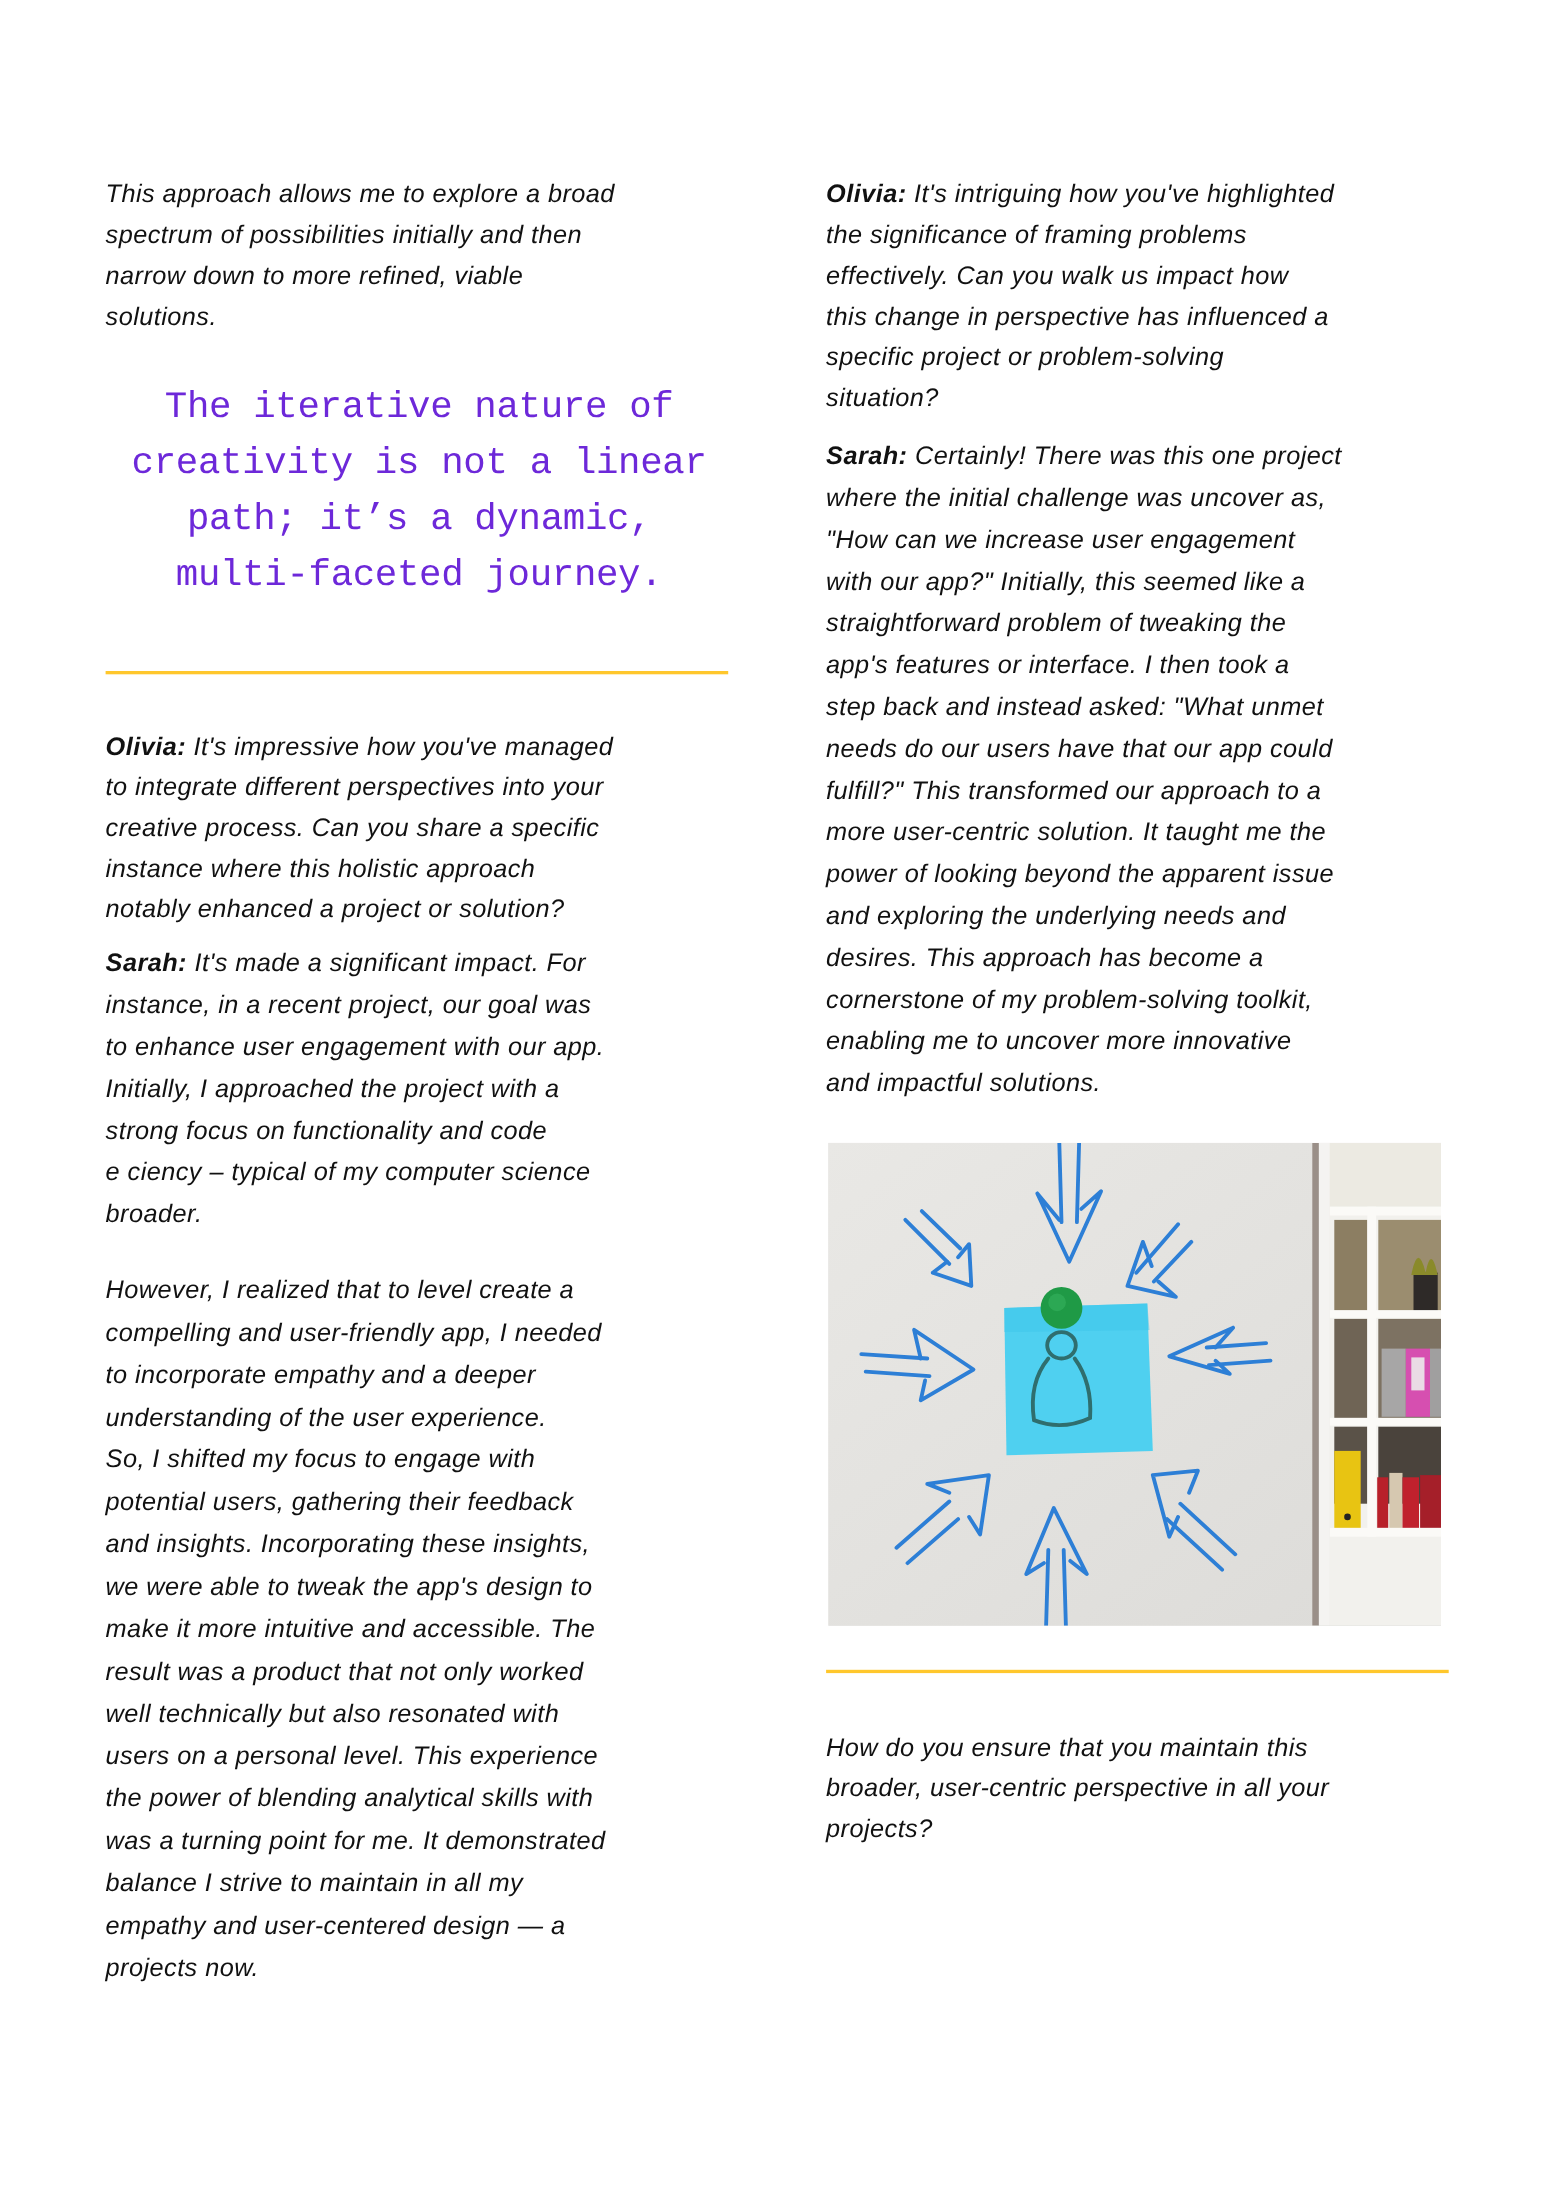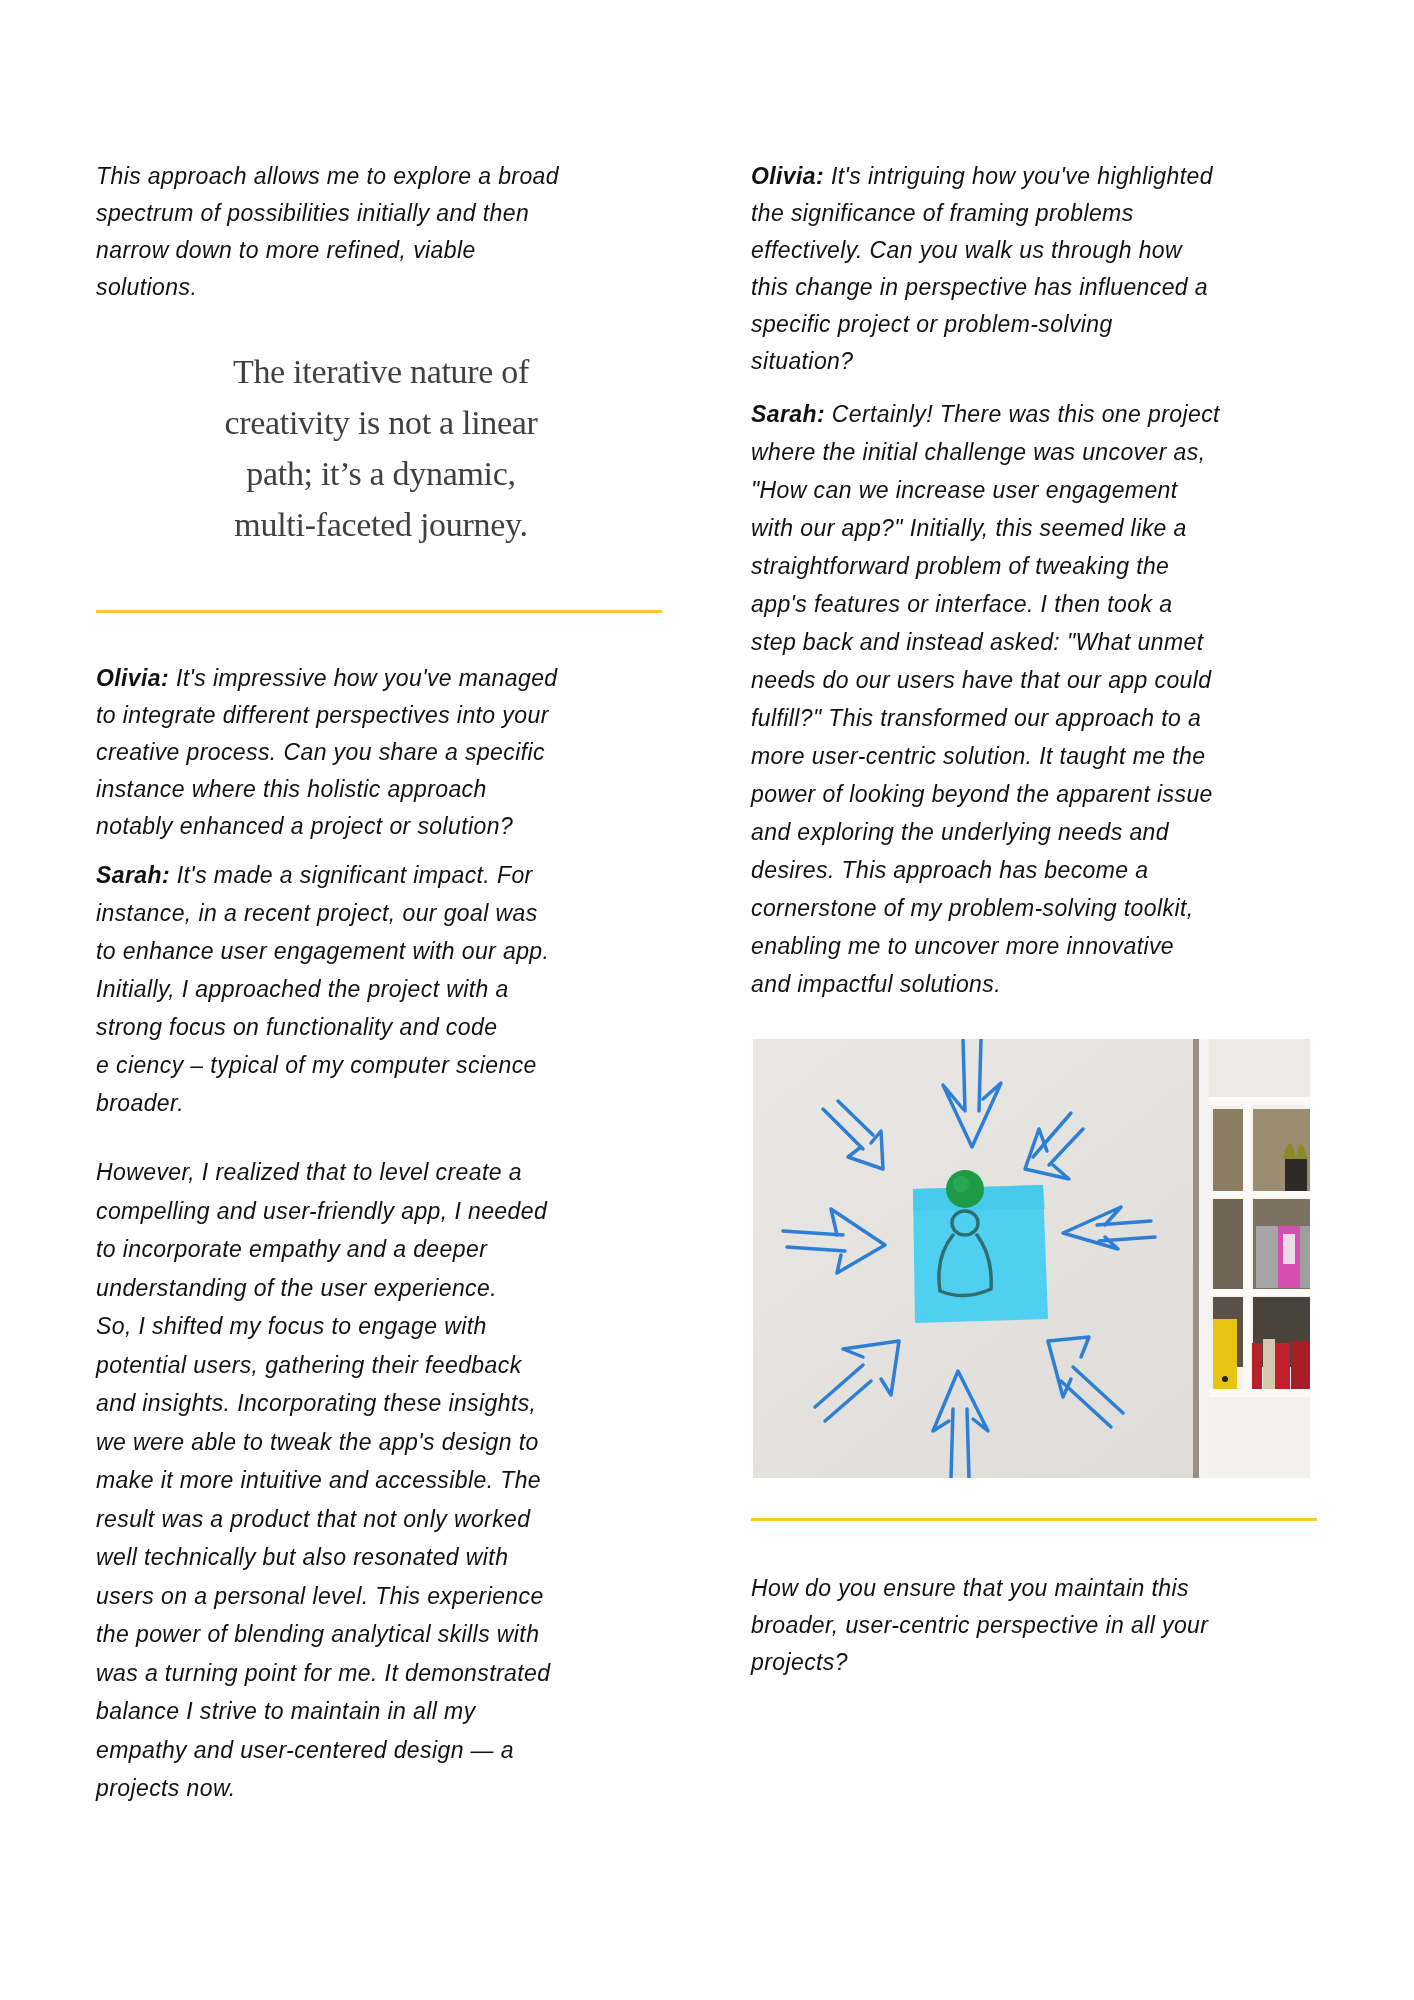--- a/index.html
+++ b/index.html
@@ -3,21 +3,21 @@
 <meta charset="utf-8">
 <style>
   html, body { margin: 0; padding: 0; background: #ffffff; }
   body { width: 1414px; height: 2000px; position: relative; overflow: hidden;
          font-family: "Liberation Sans", sans-serif; color: #111111; }
   .col { position: absolute; }
   .para { font-size: 23px; line-height: 37px; letter-spacing: 0.4px; margin: 0; font-style: italic; }
   .para .ln { display: block; white-space: nowrap; }
   .speaker { font-weight: bold; }
   .quote { position: absolute; left: 96px; width: 570px; text-align: center;
-           font-family: Liberation Serif, serif; color: #404040; font-size: 34px;
+           font-family: Liberation Mono, monospace; color: #6d28d9; font-size: 34px;
            line-height: 51px; letter-spacing: -0.3px; }
   .quote .ln { display: block; white-space: nowrap; }
   .rule { position: absolute; height: 3px; background: #FFC72C; }
   .photo { position: absolute; overflow: hidden; background: #e4e3e0; }
 </style>
 </head>
 <body>
 
 <p class="col para" style="left:96px; top:158px;">
   <span class="ln">This approach allows me to explore a broad</span>
@@ -69,21 +69,21 @@
   <span class="ln">the power of blending analytical skills with</span>
   <span class="ln">was a turning point for me. It demonstrated</span>
   <span class="ln">balance I strive to maintain in all my</span>
   <span class="ln">empathy and user-centered design — a</span>
   <span class="ln">projects now.</span>
 </p>
 
 <p class="col para" style="left:751px; top:158px;">
   <span class="ln"><span class="speaker">Olivia:</span><span> It's intriguing how you've highlighted</span></span>
   <span class="ln">the significance of framing problems</span>
-  <span class="ln">effectively. Can you walk us through how</span>
+  <span class="ln">effectively. Can you walk us impact how</span>
   <span class="ln">this change in perspective has influenced a</span>
   <span class="ln">specific project or problem-solving</span>
   <span class="ln">situation?</span>
 </p>
 
 <p class="col para" style="left:751px; top:395px; line-height:38px;">
   <span class="ln"><span class="speaker">Sarah:</span><span> Certainly! There was this one project</span></span>
   <span class="ln">where the initial challenge was uncover as,</span>
   <span class="ln">"How can we increase user engagement</span>
   <span class="ln">with our app?" Initially, this seemed like a</span>

